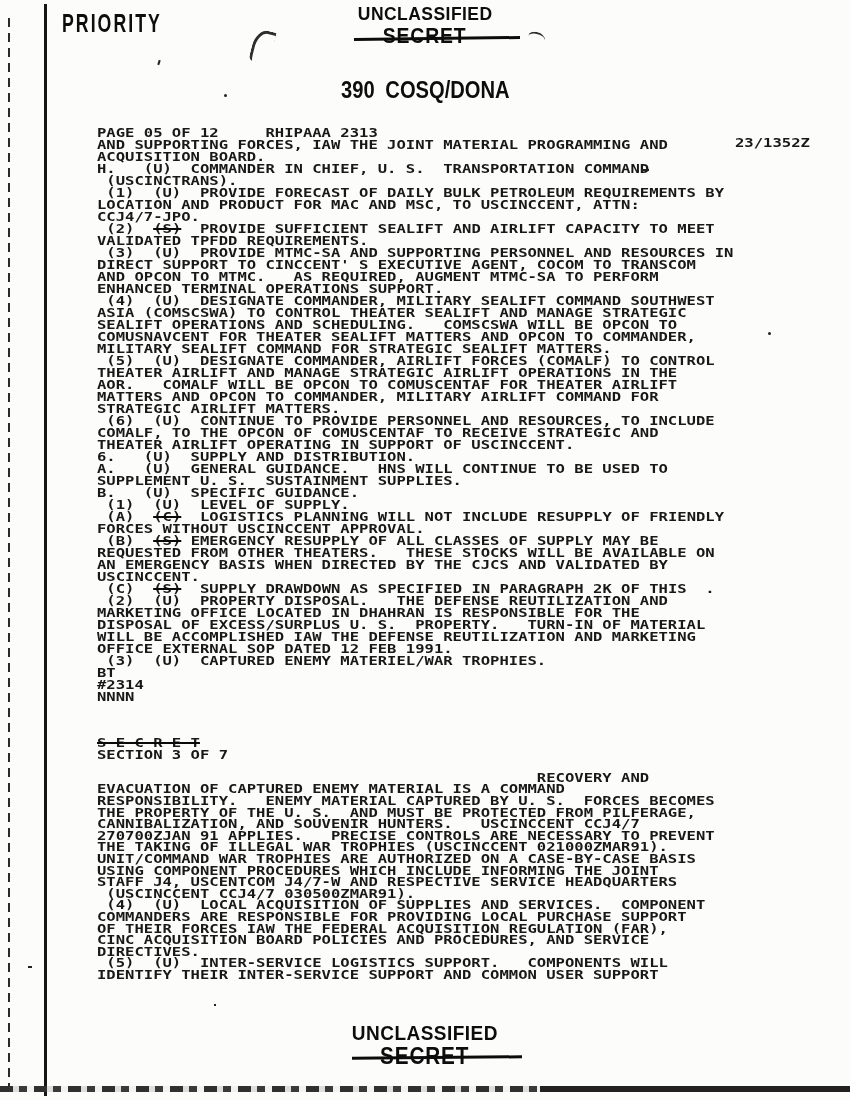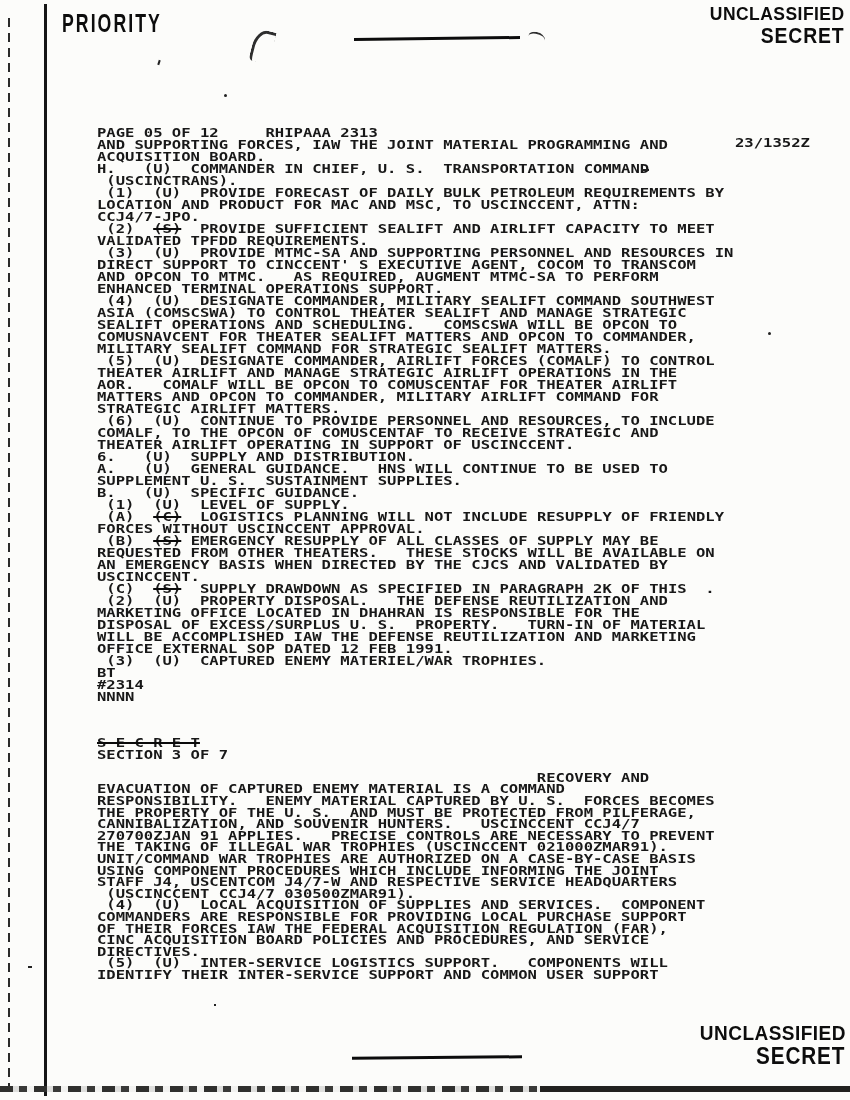--- a/index.html
+++ b/index.html
@@ -14,21 +14,21 @@
     background:repeating-linear-gradient(180deg,#2a2a2a 0 9px,transparent 9px 15px);
   }
   .vline-inner{
     position:absolute;left:44px;top:4px;width:2.5px;height:1092px;background:#161616;
   }
   
   .priority{
     position:absolute;left:62px;top:8px;font-size:26px;font-weight:bold;
     letter-spacing:3px;transform:scaleX(0.68);transform-origin:0 0;color:#0d0d0d;
   }
-  .center-row{position:absolute;left:0;width:850px;text-align:right;}
+  .center-row{position:absolute;left:0;width:850px;text-align:center;}
   .stamp{display:inline-block;font-weight:bold;color:#0d0d0d;}
   .unc-top{top:3px;}   .unc-top .stamp{font-size:19px;transform:scaleX(0.92);letter-spacing:0.5px;}
   .sec-top{top:23px;}  .sec-top .stamp{font-size:22px;transform:scaleX(0.88);letter-spacing:1px;}
   .title1{top:55px;}   .title1 .stamp{font-size:24px;transform:scaleX(0.84);word-spacing:10px;}
   .title2{top:76px;}   .title2 .stamp{font-size:24px;transform:scaleX(0.84);word-spacing:6px;}
   .unc-bot{top:1022px;}.unc-bot .stamp{font-size:20px;transform:scaleX(0.95);letter-spacing:0.5px;}
   .sec-bot{top:1043px;}.sec-bot .stamp{font-size:23px;transform:scaleX(0.9);letter-spacing:1px;}
   .strike-line{position:absolute;background:#0c0c0c;}
   .strike-top{left:354px;top:37px;width:166px;height:2.6px;transform:rotate(-0.7deg);}
   .strike-bot{left:352px;top:1056px;width:170px;height:3px;transform:rotate(-0.5deg);}
@@ -88,20 +88,23 @@
     <span class="stamp">UNCLASSIFIED</span>
   </div>
   <div class="center-row sec-top">
     <span class="stamp">SECRET</span>
   </div>
   <div class="strike-line strike-top"></div>
 
   <div class="squiggle-l"></div>
   <div class="squiggle-r"></div>
 
+  <div class="center-row title2">
+    <span class="stamp">390 COSQ/DONA</span>
+  </div>
 
   <pre class="tw tw1">PAGE 05 OF 12     RHIPAAA 2313
 AND SUPPORTING FORCES, IAW THE JOINT MATERIAL PROGRAMMING AND
 ACQUISITION BOARD.
 H.   (U)  COMMANDER IN CHIEF, U. S.  TRANSPORTATION COMMAND
  (USCINCTRANS).
  (1)  (U)  PROVIDE FORECAST OF DAILY BULK PETROLEUM REQUIREMENTS BY
 LOCATION AND PRODUCT FOR MAC AND MSC, TO USCINCCENT, ATTN:
 CCJ4/7-JPO.
  (2)  <s class="struck">(S)</s>  PROVIDE SUFFICIENT SEALIFT AND AIRLIFT CAPACITY TO MEET

